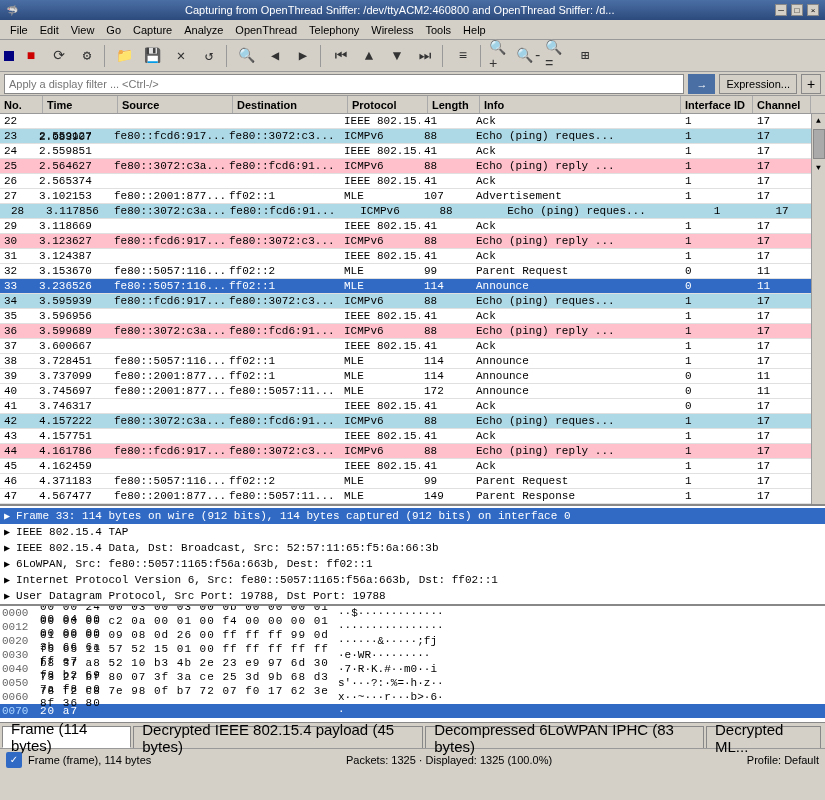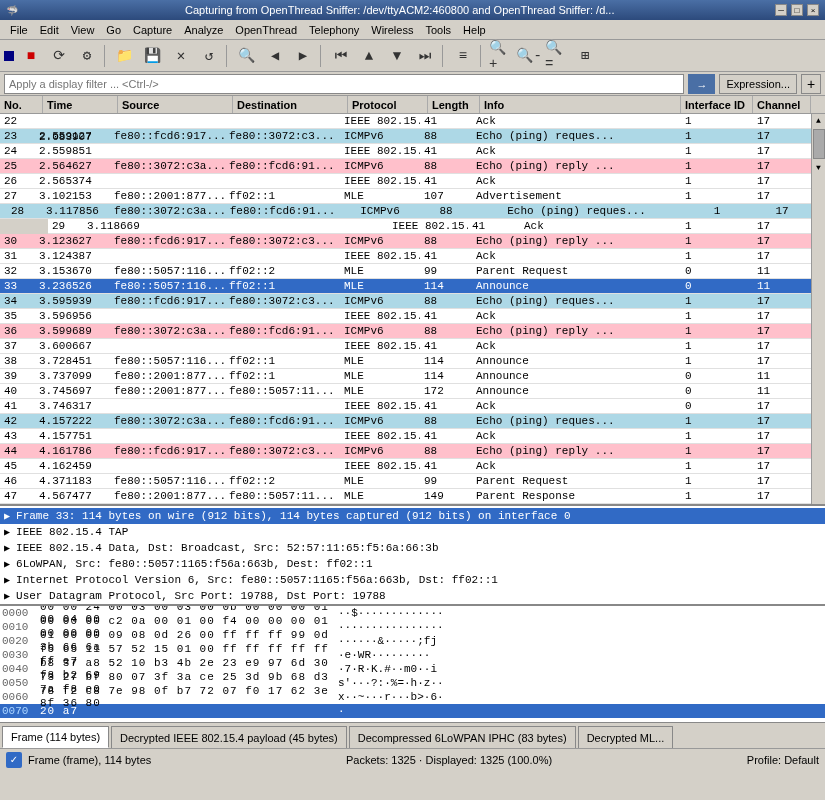--- a/index.html
+++ b/index.html
@@ -180,21 +180,21 @@
       border-top: 1px solid #888;
       padding: 0 2px;
     }
     .btab {
       height: 22px;
       padding: 0 8px;
       background: #d4d0c8;
       border: 1px solid #888;
       border-bottom: none;
       font-family: Arial, sans-serif;
-      font-size: 11px;
+      font-size: 15px;
       cursor: pointer;
       display: flex; align-items: center;
       margin-right: 2px;
     }
     .btab.active { background: white; border-bottom: 1px solid white; }
     
     
     #statusbar {
       background: #d4d0c8;
       height: 22px;
@@ -390,21 +390,21 @@
           <div class="pkt-cell" style="width: 35px;">28</div>
           <div class="pkt-cell" style="width: 75px;">3.117856</div>
           <div class="pkt-cell" style="width: 115px;">fe80::3072:c3a...</div>
           <div class="pkt-cell" style="width: 115px;">fe80::fcd6:91...</div>
           <div class="pkt-cell" style="width: 80px;">ICMPv6</div>
           <div class="pkt-cell" style="width: 52px;">88</div>
           <div class="pkt-cell" style="flex: 1 1 0%;">Echo (ping) reques...</div>
           <div class="pkt-cell" style="width: 72px;">1</div>
           <div class="pkt-cell" style="width: 58px;">17</div>
         </div>
-        <div class="pkt-row white" style="display: flex; margin-left: 48px;">
+        <div class="pkt-row white" style="display: flex;">
           <div class="pkt-cell" style="width: 35px;">29</div>
           <div class="pkt-cell" style="width: 75px;">3.118669</div>
           <div class="pkt-cell" style="width: 115px;"></div>
           <div class="pkt-cell" style="width: 115px;"></div>
           <div class="pkt-cell" style="width: 80px;">IEEE 802.15.4</div>
           <div class="pkt-cell" style="width: 52px;">41</div>
           <div class="pkt-cell" style="flex: 1 1 0%;">Ack</div>
           <div class="pkt-cell" style="width: 72px;">1</div>
           <div class="pkt-cell" style="width: 58px;">17</div>
         </div>
@@ -643,21 +643,21 @@
 
 </div>
 
 <div id="hex-panel" style="height:118px; overflow:hidden;">
 <div class="hex-row">
       <span class="hex-offset">0000</span>
       <span class="hex-bytes">00 00 24 00 03 00 03 00  0b 00 00 00 01 00 04 00</span>
       <span class="hex-ascii">··$·············</span>
     </div>
     <div class="hex-row">
-      <span class="hex-offset">0010</span>
+      <span class="hex-offset">0012</span>
       <span class="hex-bytes">00 00 00 c2 0a 00 01 00  f4 00 00 00 01 00 00 00</span>
       <span class="hex-ascii">················</span>
     </div>
     <div class="hex-row">
       <span class="hex-offset">0020</span>
       <span class="hex-bytes">01 00 00 09 08 0d 26 00  ff ff ff 99 0d 3b 66 6a</span>
       <span class="hex-ascii">······&amp;·····;fj</span>
     </div>
     <div class="hex-row">
       <span class="hex-offset">0030</span>

